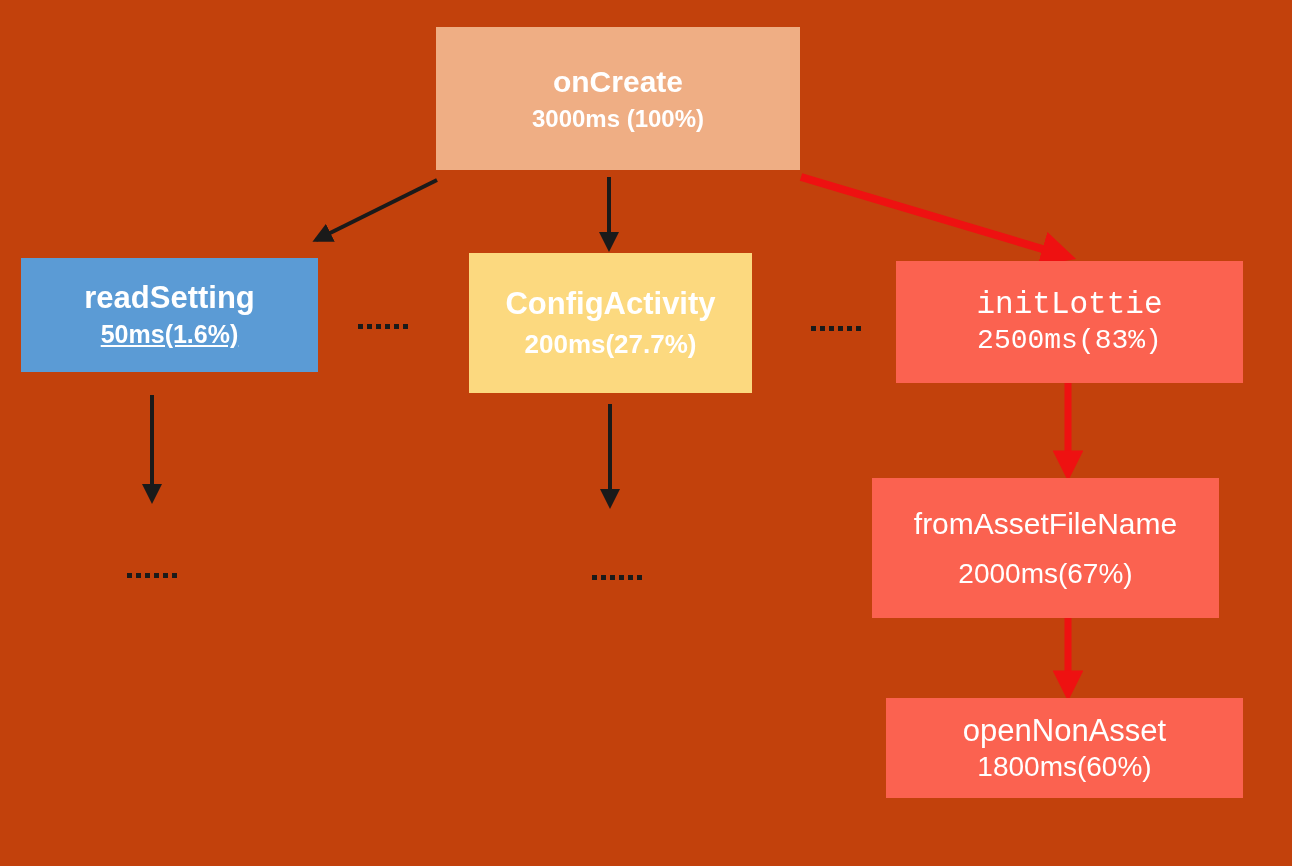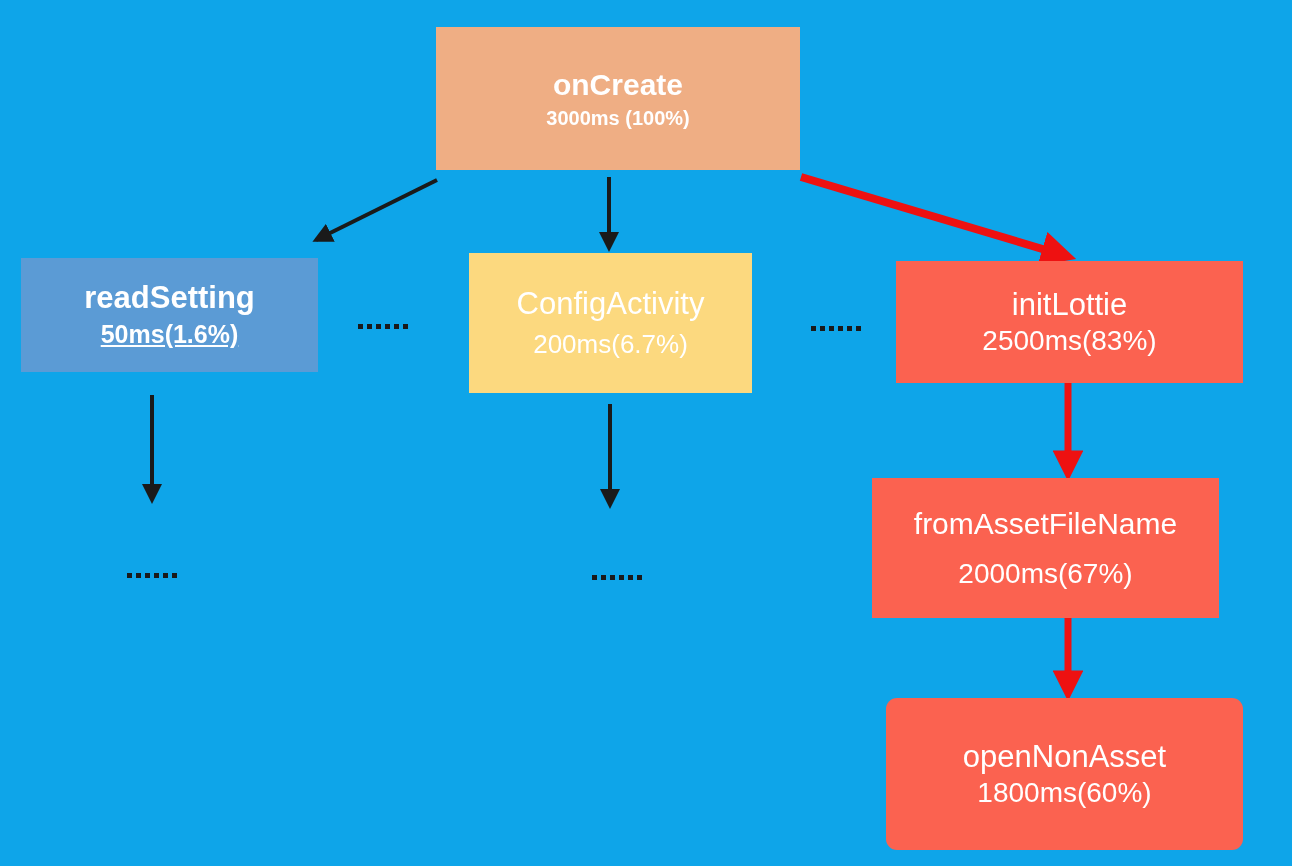--- a/index.html
+++ b/index.html
@@ -9,21 +9,21 @@
     background: #ffffff;
   }
   body {
     font-family: "Liberation Sans", sans-serif;
     -webkit-font-smoothing: antialiased;
   }
   #canvas {
     position: relative;
     width: 1292px;
     height: 866px;
-    background: #0ea5e9;
+    background: #c2410c;
     overflow: hidden;
   }
   .node {
     position: absolute;
     box-sizing: border-box;
     display: flex;
     flex-direction: column;
     align-items: center;
     justify-content: center;
     color: #ffffff;
@@ -35,66 +35,66 @@
   .node .n-metric { display: block; }
 
   
   .node-root {
     left: 436px; top: 27px;
     width: 364px; height: 143px;
     background: #efae84;
     font-weight: bold;
   }
   .node-root .n-title  { font-size: 30px; letter-spacing: 0px; }
-  .node-root .n-metric { font-size: 20px; margin-top: 5px; }
+  .node-root .n-metric { font-size: 24px; margin-top: 5px; }
 
   
   .node-blue {
     left: 21px; top: 258px;
     width: 297px; height: 114px;
     background: #5b9bd5;
     font-weight: bold;
   }
   .node-blue .n-title  { font-size: 31px; }
   .node-blue .n-metric { font-size: 25px; margin-top: 3px; text-decoration: underline; }
 
   
   .node-yellow {
     left: 469px; top: 253px;
     width: 283px; height: 140px;
     background: #fcd97f;
-    font-weight: normal;
+    font-weight: bold;
   }
   .node-yellow .n-title  { font-size: 31px; }
   .node-yellow .n-metric { font-size: 26px; margin-top: 6px; }
 
   
   .node-red {
     background: #fb6250;
     font-weight: normal;
   }
   .node-red .n-title  { font-size: 31px; }
   .node-red .n-metric { font-size: 28px; }
 
   .node-red-1 {
     left: 896px; top: 261px;
-    width: 347px; height: 122px;
+    width: 347px; height: 122px; font-family: Liberation Mono, monospace;
   }
   .node-red-1 .n-metric { }
 
   .node-red-2 {
     left: 872px; top: 478px;
     width: 347px; height: 140px;
   }
   .node-red-2 .n-title { font-size: 30px; }
   .node-red-2 .n-metric { margin-top: 16px; }
 
   .node-red-3 {
     left: 886px; top: 698px;
-    width: 357px; height: 152px; border-radius: 11px;
+    width: 357px; height: 100px;
   }
   .node-red-3 .n-metric { margin-top: 0; }
 
   
   .ellipsis {
     position: absolute;
     display: flex;
     gap: 4px;
     align-items: center;
   }
@@ -153,21 +153,21 @@
     <span class="n-metric">3000ms (100%)</span>
   </div>
 
   <div class="node node-blue">
     <span class="n-title">readSetting</span>
     <span class="n-metric">50ms(1.6%)</span>
   </div>
 
   <div class="node node-yellow">
     <span class="n-title">ConfigActivity</span>
-    <span class="n-metric">200ms(6.7%)</span>
+    <span class="n-metric">200ms(27.7%)</span>
   </div>
 
   <div class="node node-red node-red-1">
     <span class="n-title">initLottie</span>
     <span class="n-metric">2500ms(83%)</span>
   </div>
 
   <div class="node node-red node-red-2">
     <span class="n-title">fromAssetFileName</span>
     <span class="n-metric">2000ms(67%)</span>

